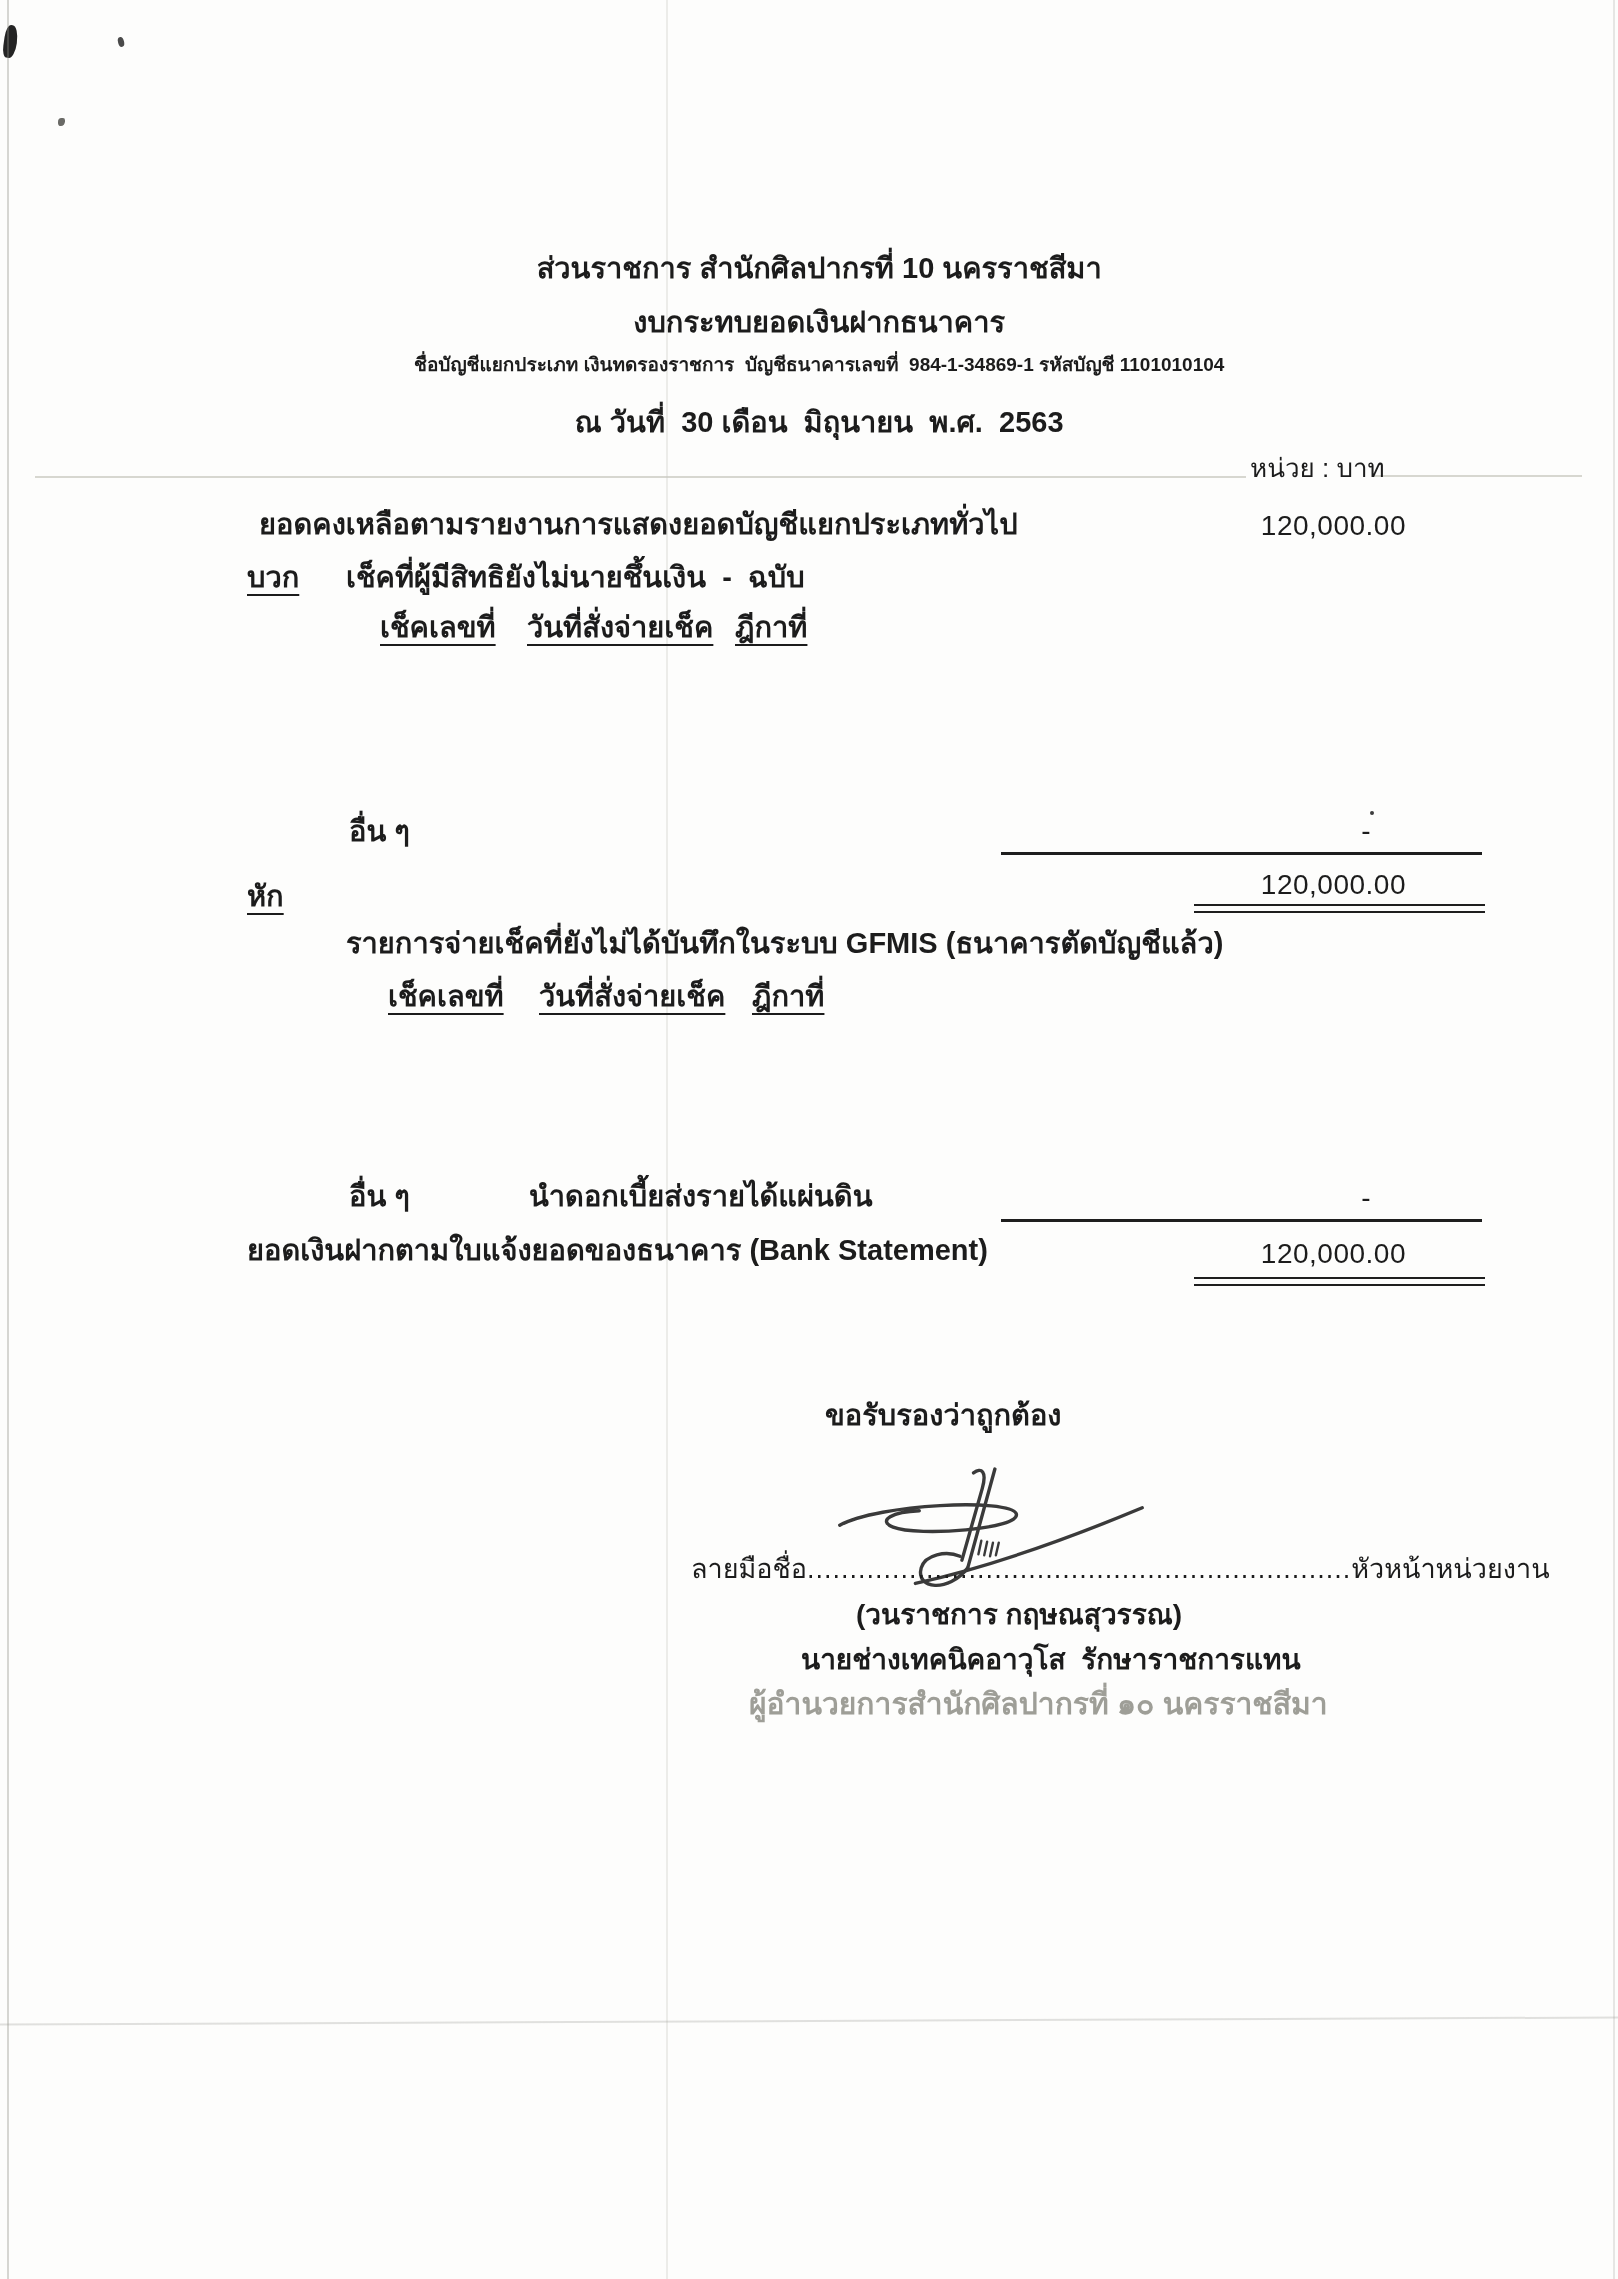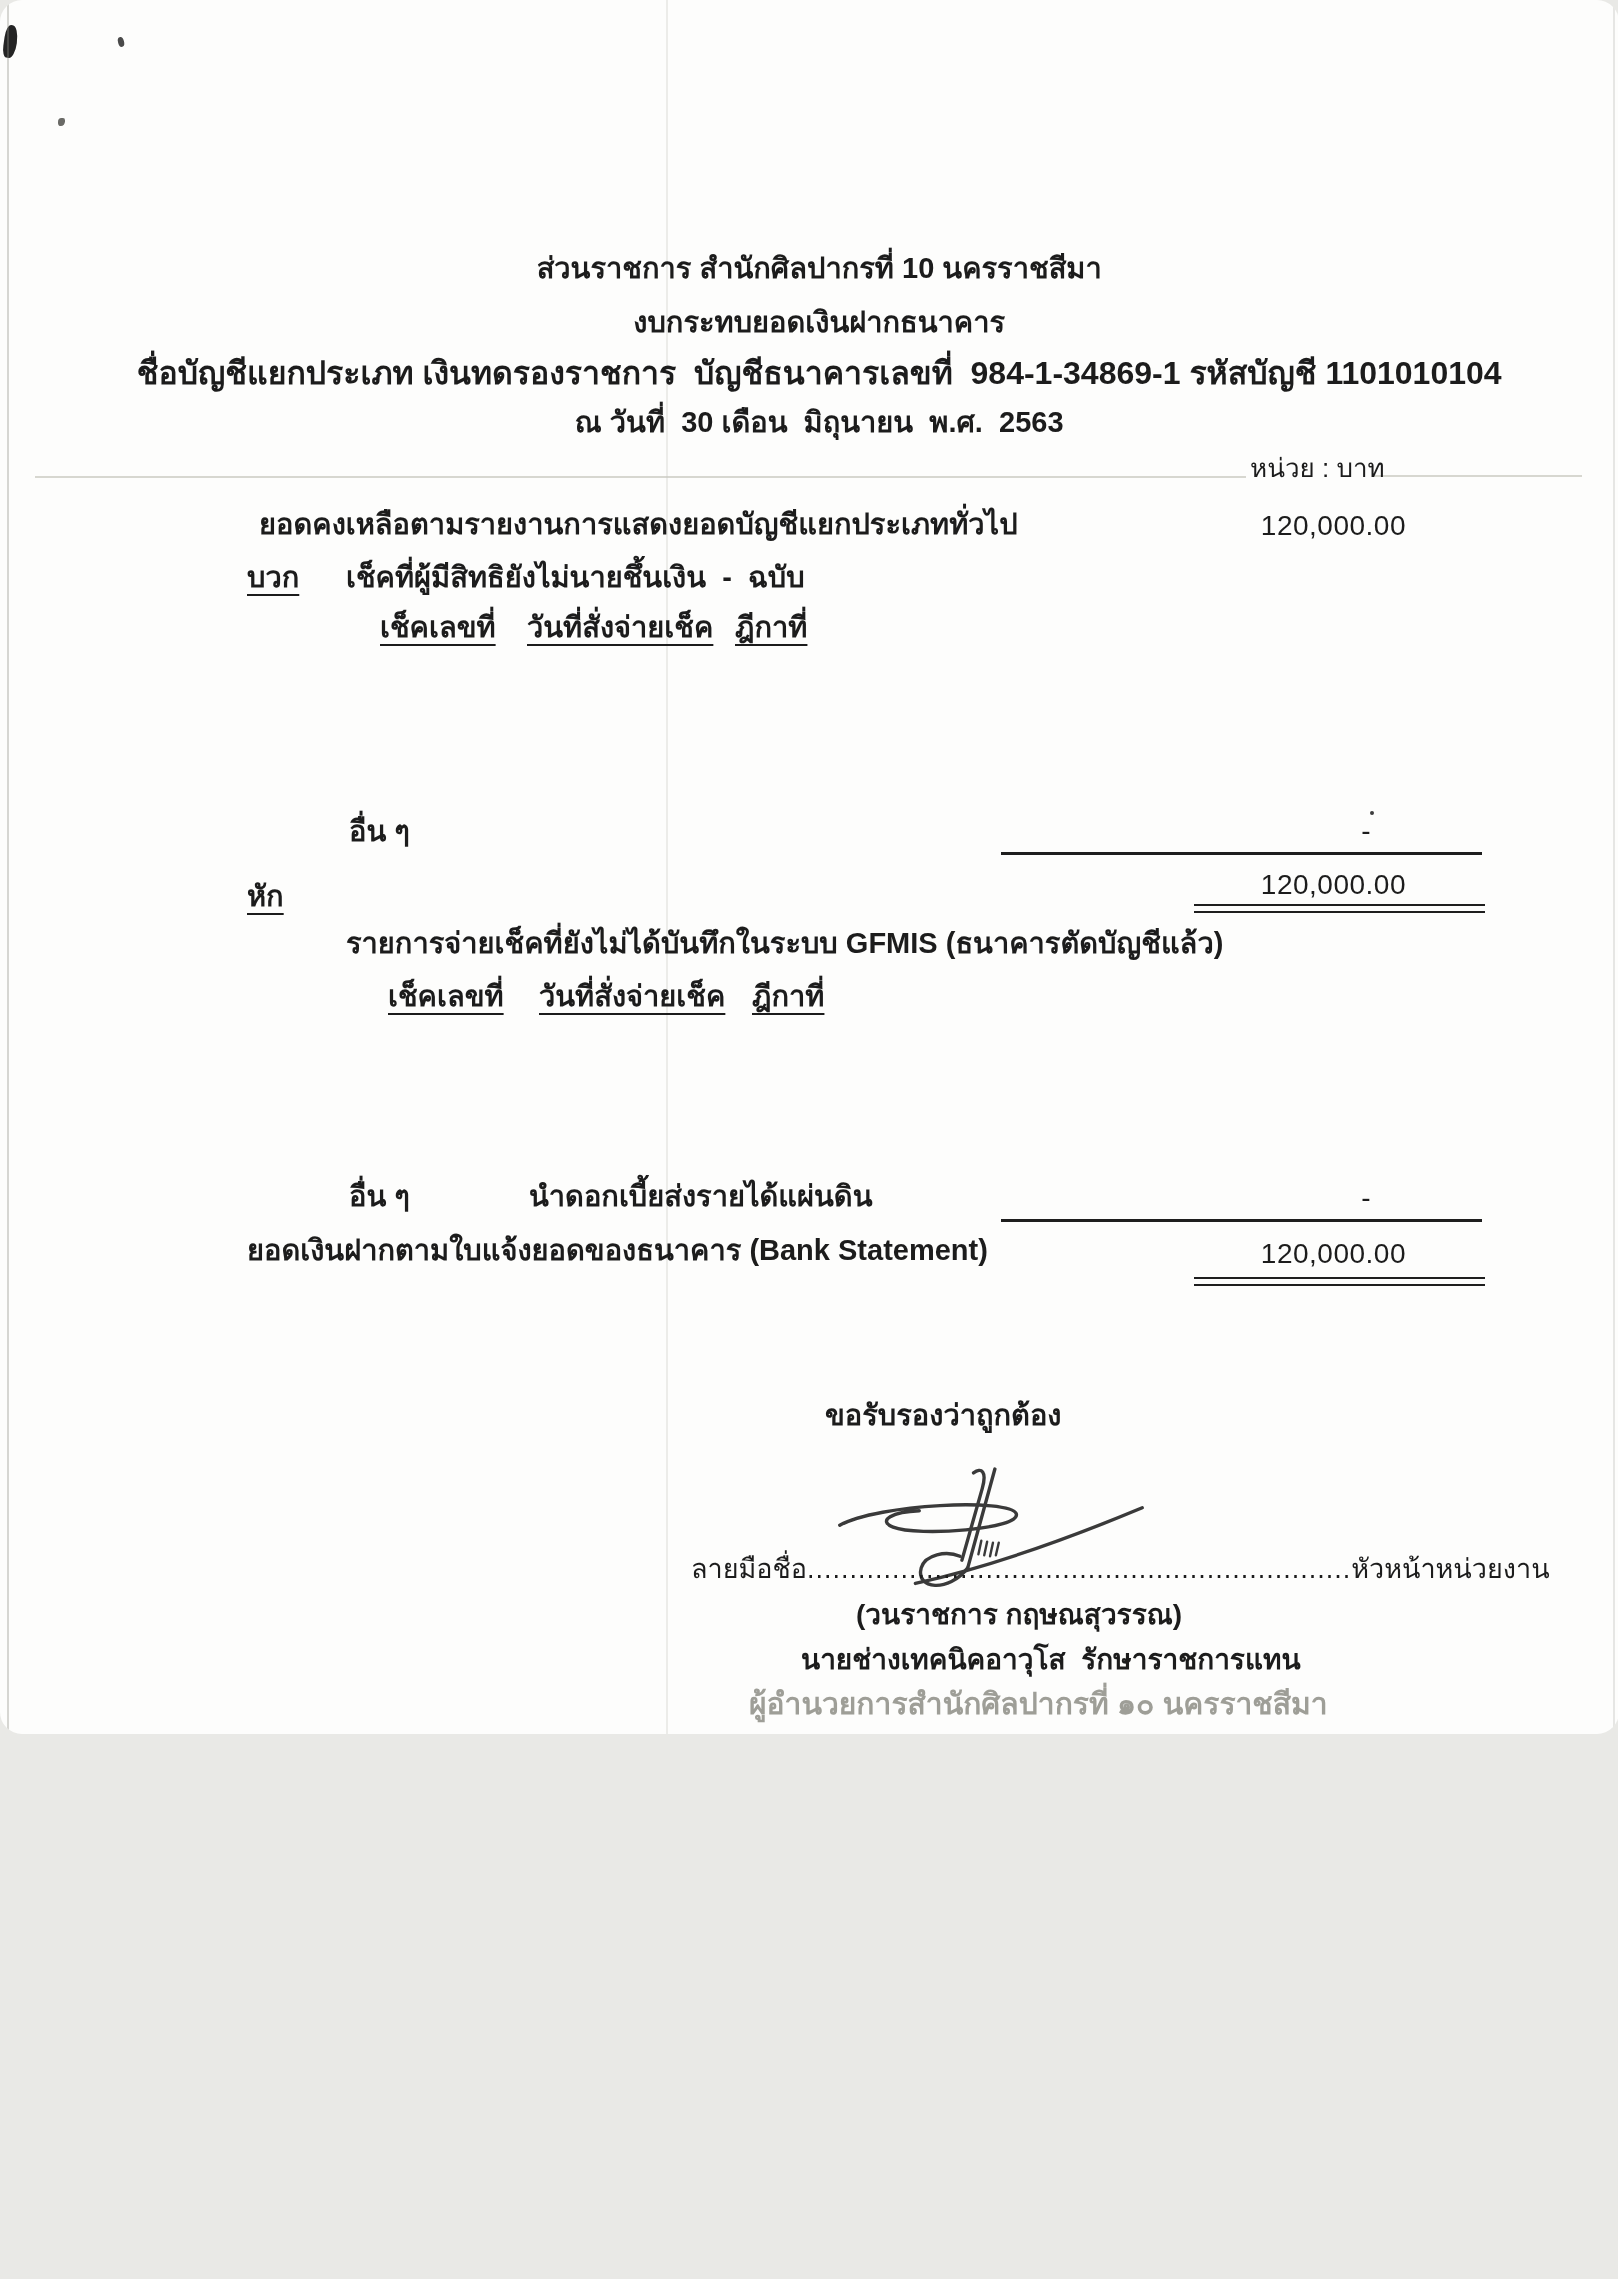--- a/index.html
+++ b/index.html
@@ -1,24 +1,23 @@
 <!DOCTYPE html>
 <html><head>
 <meta charset="utf-8">
 <style>
   html,body{margin:0;padding:0;background:#e9e9e6;}
   .page{
     position:relative;
-    width:1619px;height:1734px;
+    width:1619px;height:2279px;
     margin:0 auto;
     background:#fdfdfc;
     font-family:"Liberation Sans","DejaVu Sans",sans-serif;
     color:#1c1c1c;
     overflow:hidden;
-    border-radius:22px;
   }
   .abs{position:absolute;white-space:pre;line-height:1.25;}
   .b{font-weight:700;}
   .sb{font-weight:600;}
   .ctr{left:50.6%;transform:translateX(-50%);}
   .ul{text-decoration:underline;text-underline-offset:6.8px;text-decoration-thickness:2.4px;}
   .amt{font-weight:400;font-size:28px;letter-spacing:0.5px;text-align:center;}
   .rule{position:absolute;background:#1e1e1e;height:2.9px;}
   .rule-thin{position:absolute;background:#c9c9c1;height:1.9px;opacity:.75;}
   .double-rule{position:absolute;height:4.9px;border-top:2.9px solid #1e1e1e;border-bottom:2.9px solid #1e1e1e;background:transparent;}
@@ -34,21 +33,21 @@
   <div class="artifact" style="left:3.9px;top:25px;width:12.6px;height:33px;background:#242424;border-radius:45% 60% 55% 40%;transform:rotate(8deg);"></div>
   <div class="artifact" style="left:118px;top:37px;width:5.8px;height:9.7px;background:#4a4a4a;border-radius:50%;transform:rotate(-15deg);"></div>
   <div class="artifact" style="left:58px;top:118px;width:6.8px;height:7.8px;background:#6a6a66;border-radius:50% 30% 60% 40%;"></div>
   <div class="fold" style="left:666px;"></div>
   <div class="artifact" style="left:6.8px;top:0;width:1.9px;height:2279px;background:rgba(140,140,132,0.35);"></div>
   <div class="artifact" style="left:1613px;top:0;width:1.9px;height:2279px;background:rgba(180,180,172,0.30);"></div>
   <div class="artifact" style="left:0;top:2020px;width:1619px;height:1.9px;background:rgba(150,150,142,0.28);transform:rotate(-0.25deg);"></div>
 
   <div class="abs b ctr" style="top:250px;font-size:29px;">ส่วนราชการ สำนักศิลปากรที่ 10 นครราชสีมา</div>
   <div class="abs b ctr" style="top:304px;font-size:29px;">งบกระทบยอดเงินฝากธนาคาร</div>
-  <div class="abs b ctr" style="top:353px;font-size:32px;">ชื่อบัญชีแยกประเภท เงินทดรองราชการ  บัญชีธนาคารเลขที่  984-1-34869-1 รหัสบัญชี 1101010104</div>
+  <div class="abs b ctr" style="top:353px;font-size:19px;">ชื่อบัญชีแยกประเภท เงินทดรองราชการ  บัญชีธนาคารเลขที่  984-1-34869-1 รหัสบัญชี 1101010104</div>
   <div class="abs b ctr" style="top:404px;font-size:29px;">ณ วันที่  30 เดือน  มิถุนายน  พ.ศ.  2563</div>
 
   <div class="rule-thin" style="left:35px;top:476px;width:1211px;"></div>
   <div class="rule-thin" style="left:1372px;top:475px;width:210px;"></div>
   <div class="abs" style="left:1250px;top:452px;font-size:26px;">หน่วย : บาท</div>
 
   <div class="abs sb" style="left:247px;top:506px;font-size:29px;margin-left:12px;">ยอดคงเหลือตามรายงานการแสดงยอดบัญชีแยกประเภททั่วไป</div>
   <div class="abs amt" style="right:213px;top:508px;">120,000.00</div>
 
   <div class="abs sb ul" style="left:247px;top:559px;font-size:29px;">บวก</div>

